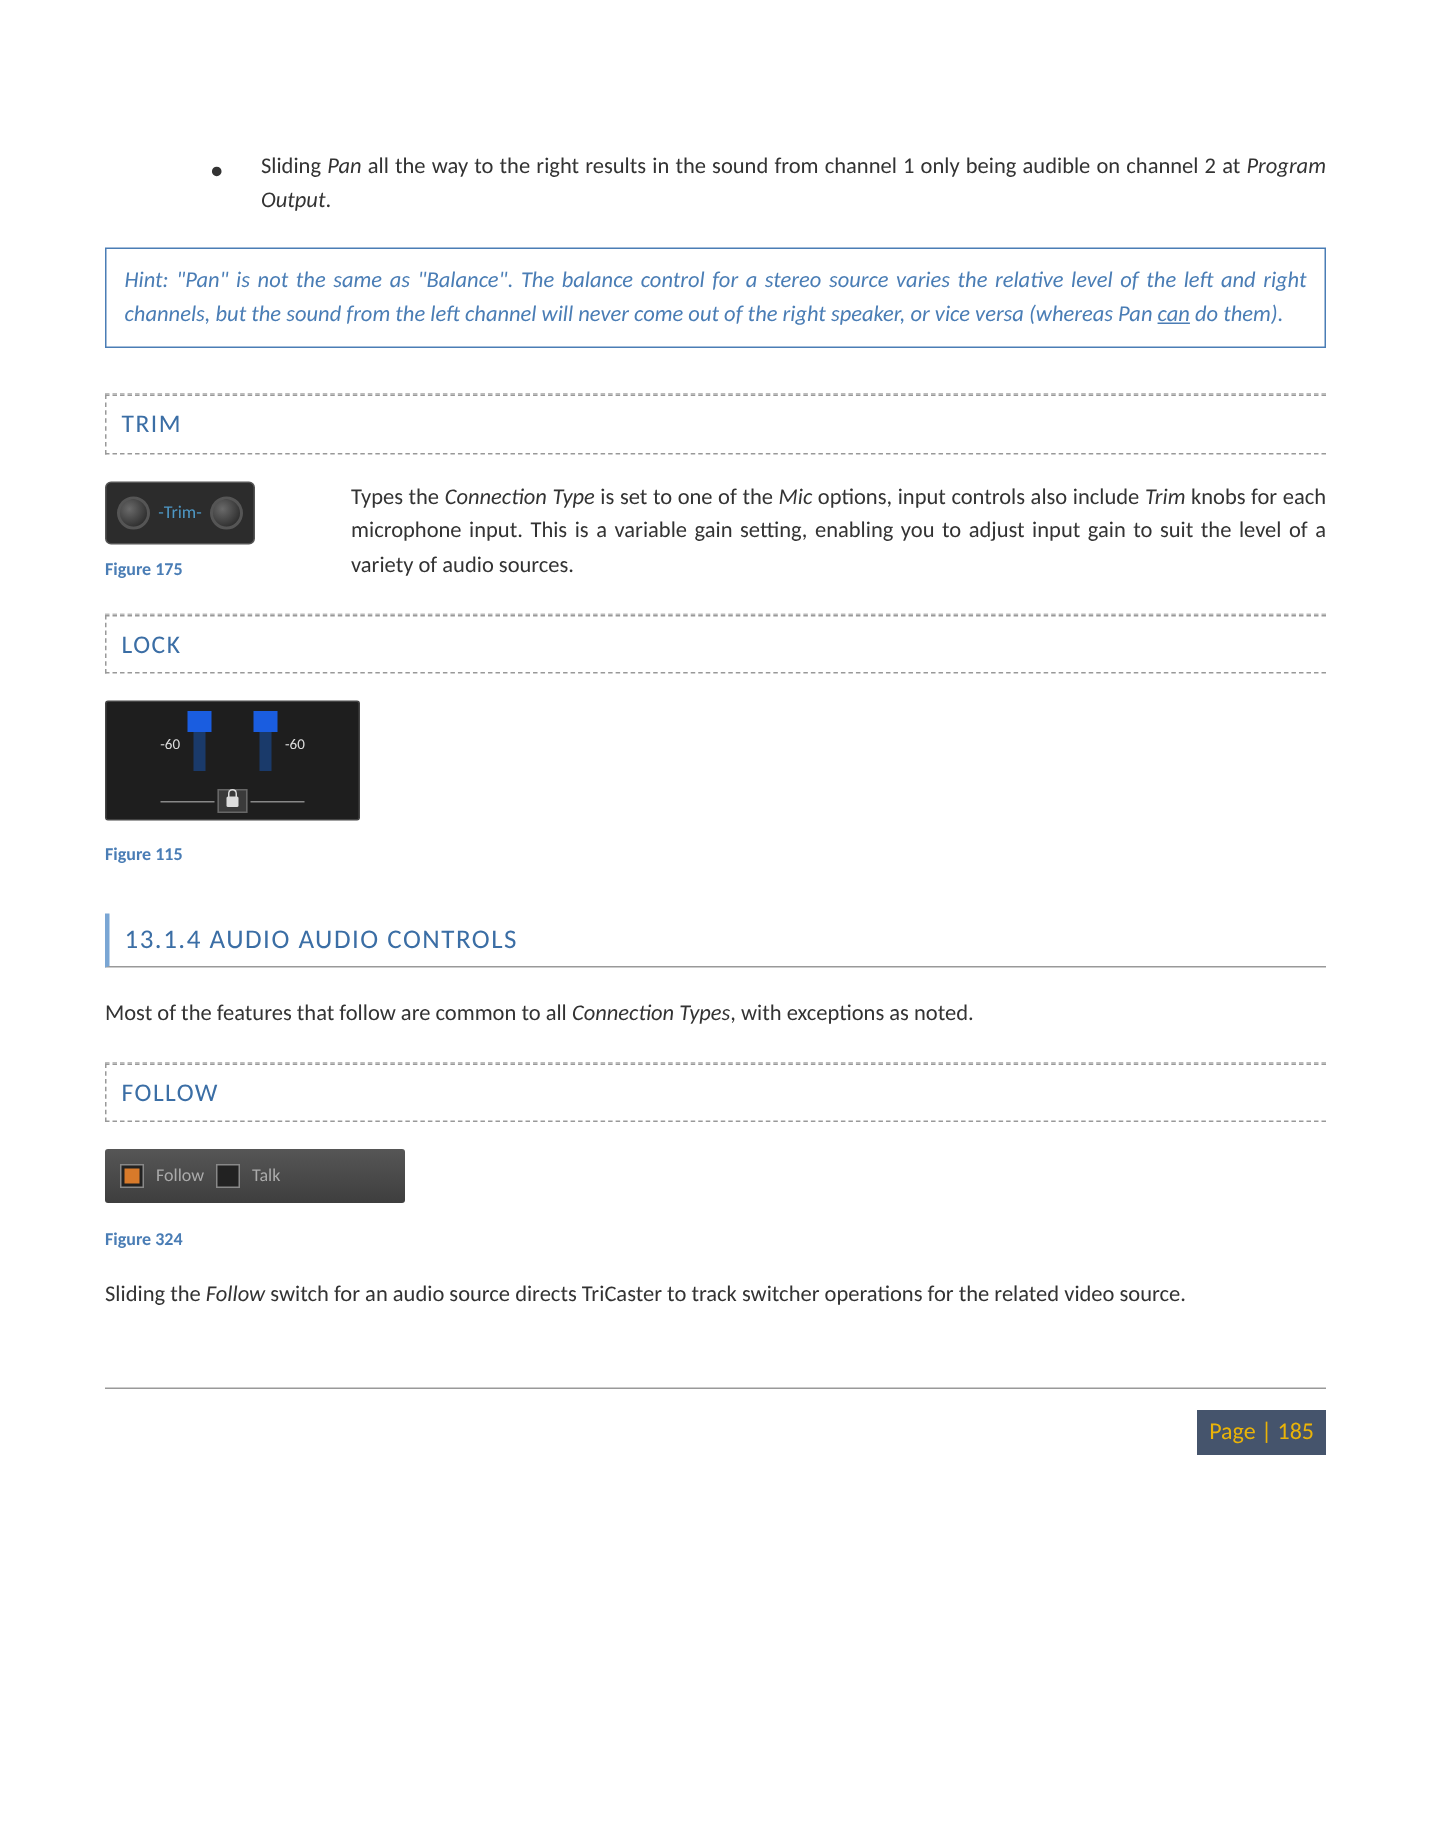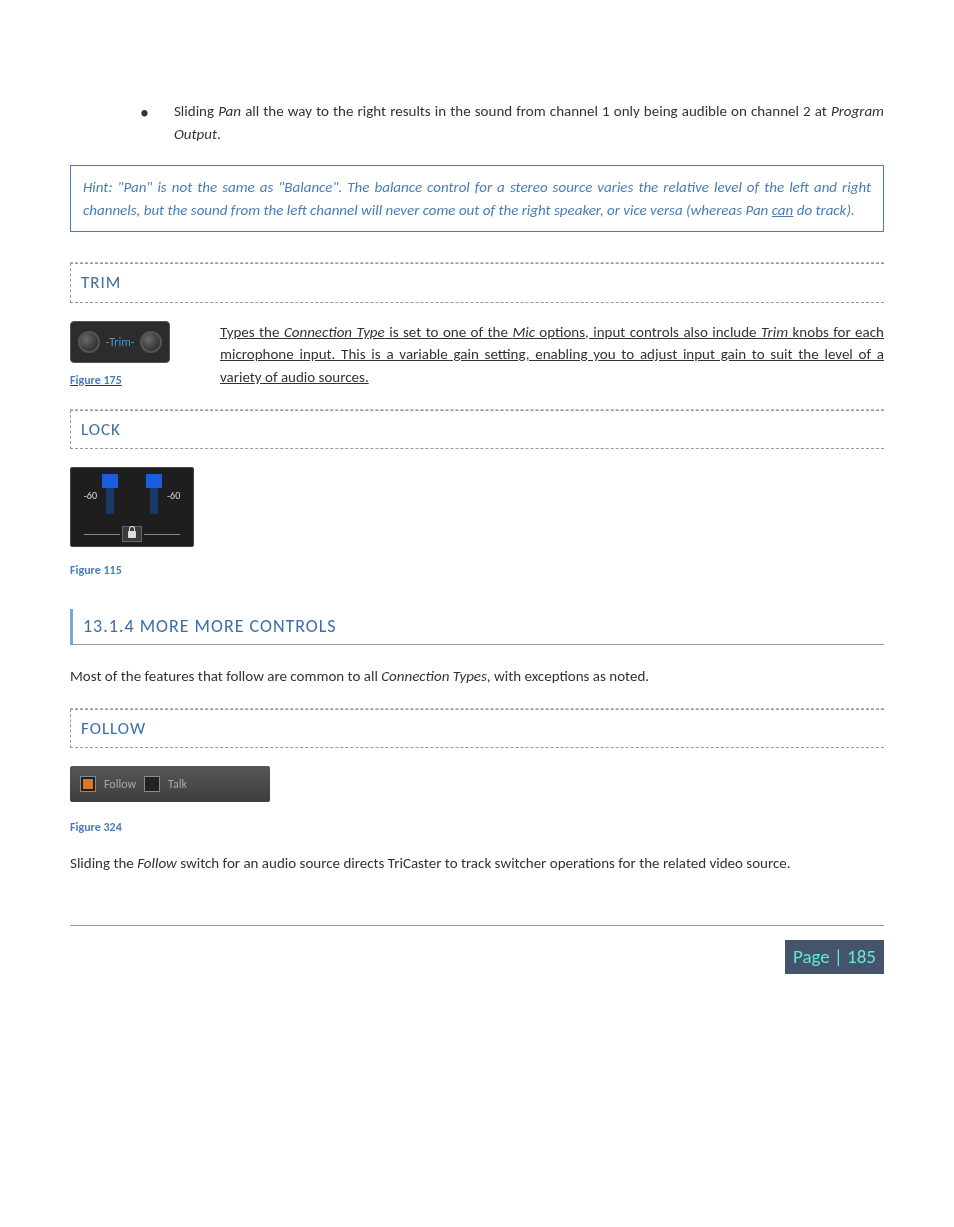--- a/index.html
+++ b/index.html
@@ -37,35 +37,35 @@
     border-right: none;
     padding: 6px 10px;
     margin-bottom: 18px;
     display: block;
   }
   .sep-dashed {
     border: none;
     border-top: 1px dashed #bbb;
     margin: 20px 0 0 0;
   }
-  .trim-row { display: flex; gap: 30px; margin-bottom: 18px; text-decoration: underline; }
+  .trim-row { display: flex; gap: 44px; margin-bottom: 18px; }
   .trim-left { width: 120px; }
   .trim-right { flex: 1; text-align: justify; }
   .fig-trim-img {
     width: 100px; height: 42px; background:#2c2c2c;
     border:1px solid #555; border-radius:4px;
     display:flex; align-items:center; justify-content:center; gap:6px;
   }
   .knob { width:22px; height:22px; border-radius:50%; background: radial-gradient(circle at 35% 35%, #6a6a6a, #1d1d1d); border:2px solid #555; }
   .trim-label { color:#4e97c4; font-size:12px; }
   .fig-caption { color:#4a7db5; font-size:12px; font-weight:bold; margin-top:8px; }
 
   .lock-row { display:flex; gap:40px; margin-bottom:10px; }
   .fig-lock-img {
-    width:124px; height:80px; background:#1e1e1e; border:1px solid #444;
+    width:170px; height:80px; background:#1e1e1e; border:1px solid #444;
     position:relative; border-radius:2px;
   }
   .lock-slider-area { display:flex; justify-content:center; gap:30px; padding-top:6px; }
   .lock-col { display:flex; flex-direction:column; align-items:center; }
   .lock-bar { width:8px; height:40px; background:#1a3a6a; position:relative; }
   .lock-bar::before { content:''; position:absolute; left:-4px; top:0; width:16px; height:14px; background:#1a5de0; }
   .lock-num { color:#ddd; font-size:10px; margin-top:-26px; position:relative; left:-20px; }
   .lock-bottom { position:absolute; bottom:4px; left:0; right:0; display:flex; justify-content:center; align-items:center; }
   .lock-line { height:1px; width:36px; background:#888; }
   .lock-icon-box { width:20px; height:16px; background:#3a3a3a; border:1px solid #666; display:flex; align-items:center; justify-content:center; margin:0 2px; }
@@ -83,36 +83,36 @@
   .fig-follow-img {
     width:200px; height:36px; background: linear-gradient(#565656,#3e3e3e);
     display:flex; align-items:center; gap:8px; padding:0 10px; border-radius:2px;
   }
   .chk { width:16px; height:16px; background:#222; border:1px solid #888; display:flex; align-items:center; justify-content:center; }
   .chk-on::after { content:''; width:10px; height:10px; background:#d87a2a; }
   .chk-lbl { color:#aaa; font-size:12px; }
 
   .footer-line { border:none; border-top:1px solid #999; margin-top:50px; }
   .footer-row { display:flex; justify-content:flex-end; margin-top:14px; }
-  .page-badge { background:#45546c; color:#5eead4; font-size:19px; padding:3px 8px;margin-left:12px; }
+  .page-badge { background:#45546c; color:#eab308; font-size:16px; padding:3px 8px;margin-left:12px; }
 
   em { font-style: italic; }
 </style>
 </head>
 <body>
 
 <div class="bullet-row">
   <span class="bullet-dot">•</span>
   <span class="bullet-text">
     <span>Sliding </span><em>Pan</em><span> all the way to the right results in the sound from channel 1 only being audible on channel 2 at </span><em>Program Output</em><span>.</span>
   </span>
 </div>
 
 <div class="hint-box">
-  <span>Hint: "Pan" is not the same as "Balance".  The balance control for a stereo source varies the relative level of the left and right channels, but the sound from the left channel will never come out of the right speaker, or vice versa (whereas Pan </span><span class="underline">can</span><span> do track).</span>
+  <span>Hint: "Pan" is not the same as "Balance".  The balance control for a stereo source varies the relative level of the left and right channels, but the sound from the left channel will never come out of the right speaker, or vice versa (whereas Pan </span><span class="underline">can</span><span> do them).</span>
 </div>
 
 <hr class="sep-dashed">
 <div class="subsection-header">TRIM</div>
 
 <div class="trim-row">
   <div class="trim-left">
     <div class="fig-trim-img">
       <div class="knob"></div>
       <span class="trim-label">-Trim-</span>
@@ -146,21 +146,21 @@
         <div class="lock-icon-box">
             <div class="lock-glyph"></div>
           </div>
         <div class="lock-line"></div>
       </div>
     </div>
     <div class="fig-caption" style="margin-top:14px;">Figure 115</div>
   </div>
 </div>
 
-<div class="section-header">13.1.4 MORE MORE CONTROLS</div>
+<div class="section-header">13.1.4 AUDIO AUDIO CONTROLS</div>
 
 <div class="para">
   <span>Most of the features that follow are common to all </span><em>Connection Types</em><span>, with exceptions as noted.</span>
 </div>
 
 <hr class="sep-dashed">
 <div class="subsection-header">FOLLOW</div>
 
 <div class="fig-follow-img">
   <div class="chk chk-on"></div>

